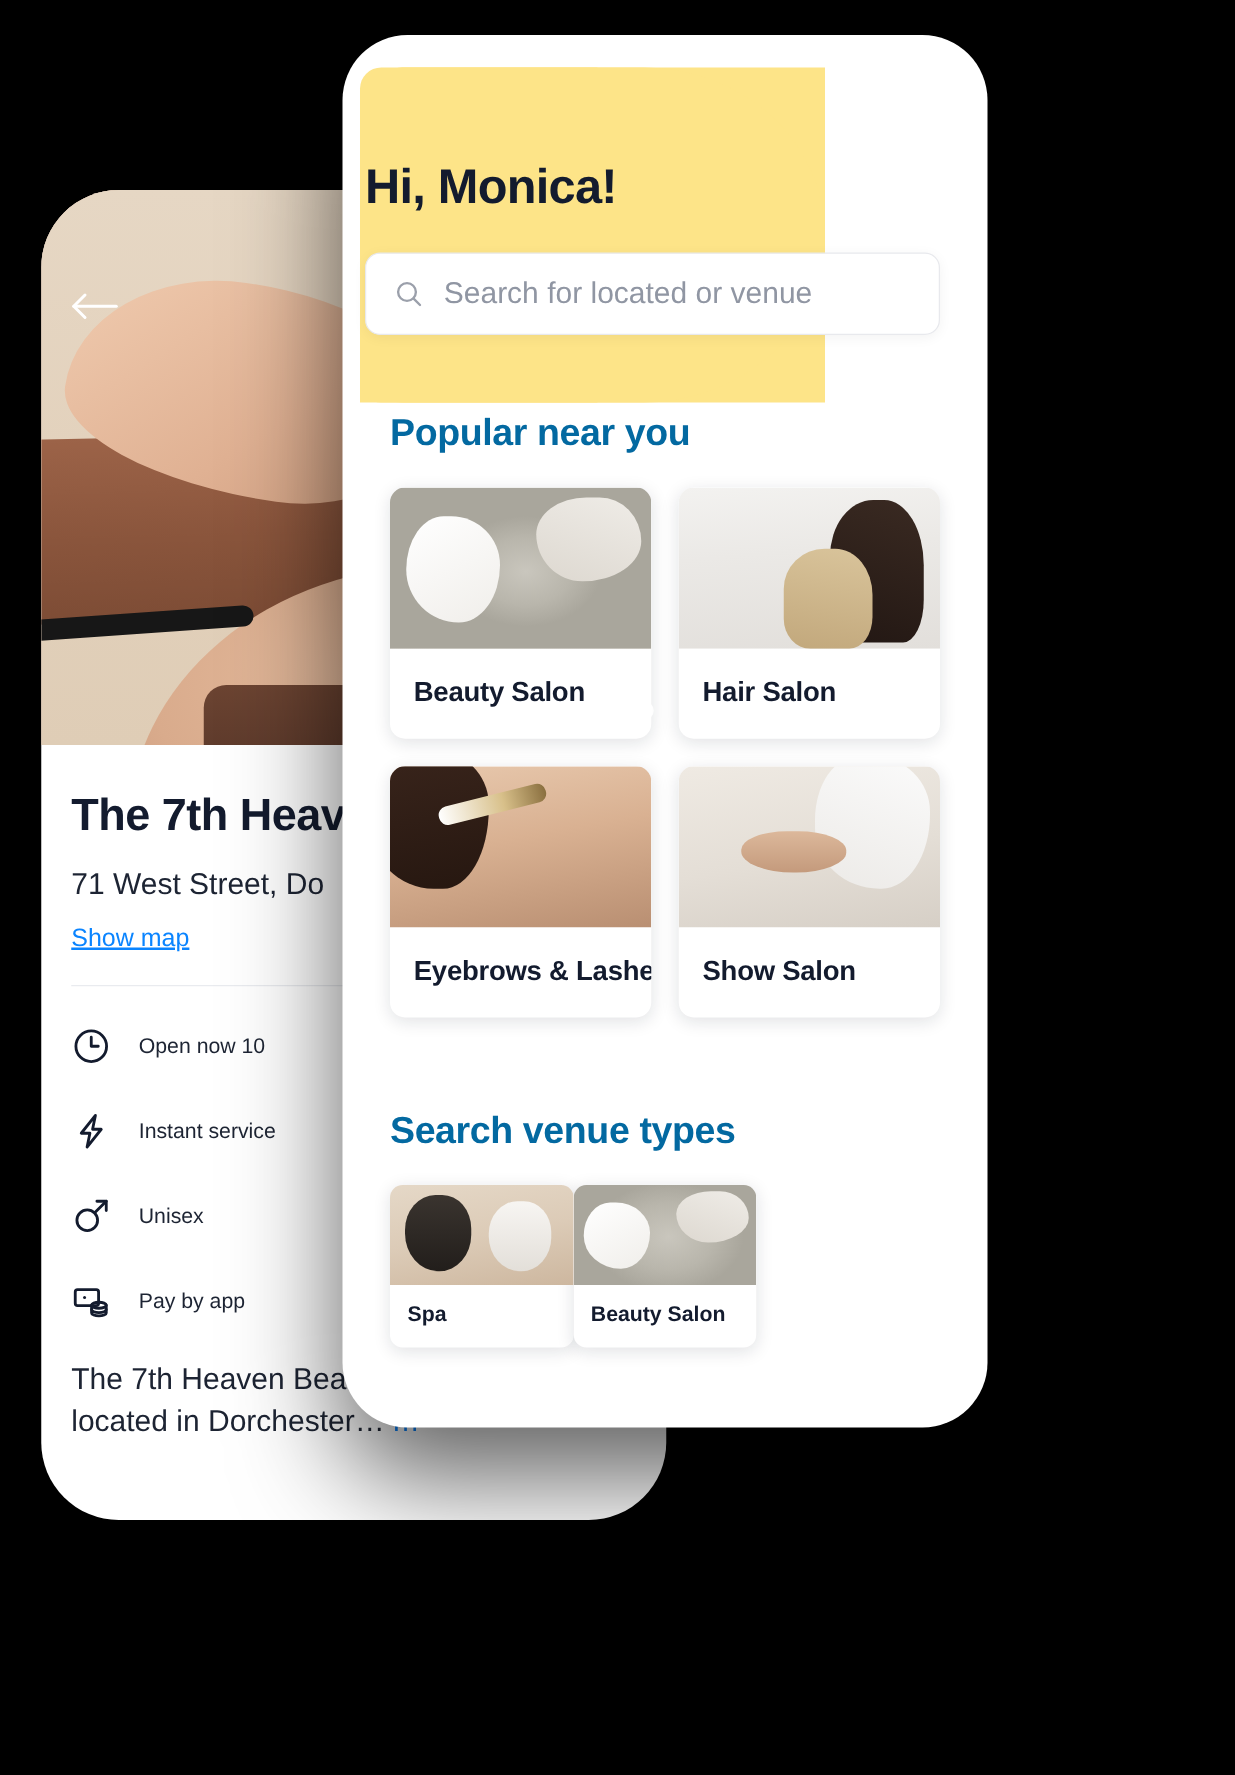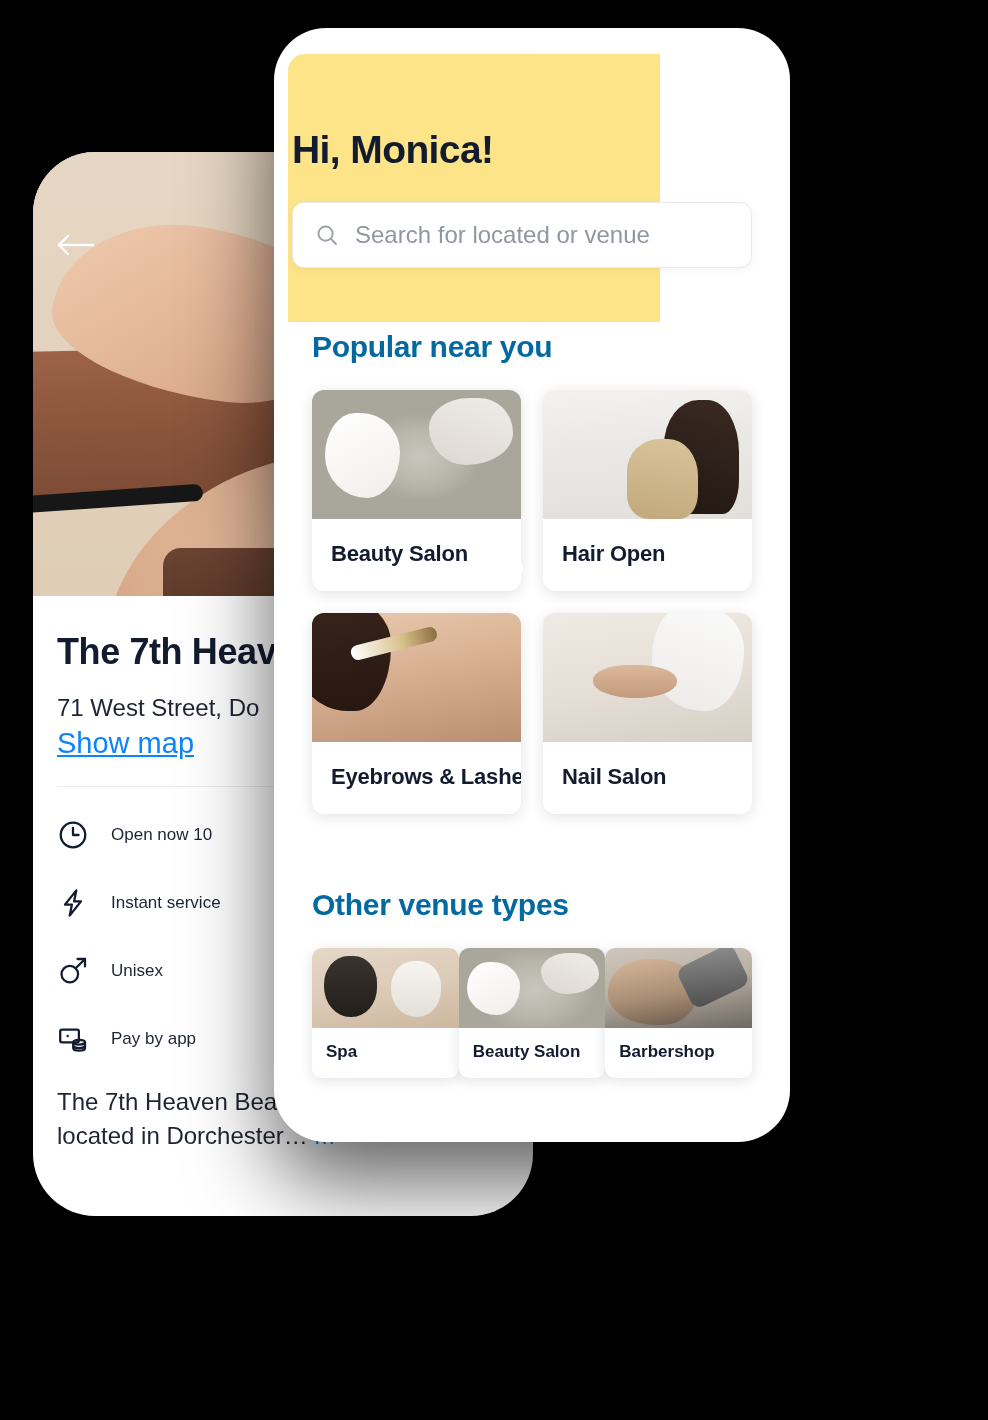--- a/index.html
+++ b/index.html
@@ -135,22 +135,22 @@
   }
   .venue-address {
     margin-top: 22px;
     font-size: 24px;
     color: #1d2433;
     white-space: nowrap;
     line-height: 1.2;
   }
   .show-map {
     display: inline-block;
-    margin-top: 3px;
-    font-size: 29px;
+    margin-top: 16px;
+    font-size: 20px;
     color: #0a84ff;
     white-space: nowrap;
     line-height: 1.2;
   }
   .divider {
     margin: 25px 0 0 0;
     height: 1px;
     background: #e9ebef;
   }
 
@@ -508,65 +508,59 @@
             <div class="thumb">
               <div class="t th-facemask"></div>
             </div>
             <div class="label">Beauty Salon</div>
           </div>
 
           <div class="vcard">
             <div class="thumb">
               <div class="t th-hair"></div>
             </div>
-            <div class="label">Hair Open</div>
+            <div class="label">Hair Salon</div>
           </div>
 
           <div class="vcard">
             <div class="thumb">
               <div class="t th-brow"></div>
             </div>
             <div class="label">Eyebrows &amp; Lashes</div>
           </div>
 
           <div class="vcard">
             <div class="thumb">
               <div class="t th-nail"></div>
             </div>
-            <div class="label">Nail Salon</div>
+            <div class="label">Show Salon</div>
           </div>
 
         </div>
       </div>
 
       <div class="sec-other">
-        <div class="section-title">Other venue types</div>
+        <div class="section-title">Search venue types</div>
 
         <div class="grid3">
 
           <div class="scard">
             <div class="thumb">
               <div class="t th-spa"></div>
             </div>
             <div class="label">Spa</div>
           </div>
 
           <div class="scard">
             <div class="thumb">
               <div class="t th-facemask"></div>
             </div>
             <div class="label">Beauty Salon</div>
           </div>
 
-          <div class="scard">
-            <div class="thumb">
-              <div class="t th-barber"></div>
-            </div>
-            <div class="label">Barbershop</div>
-          </div>
 
         </div>
       </div>
 
     </div>
   </div>
 
 </div>
 
 </body></html>

